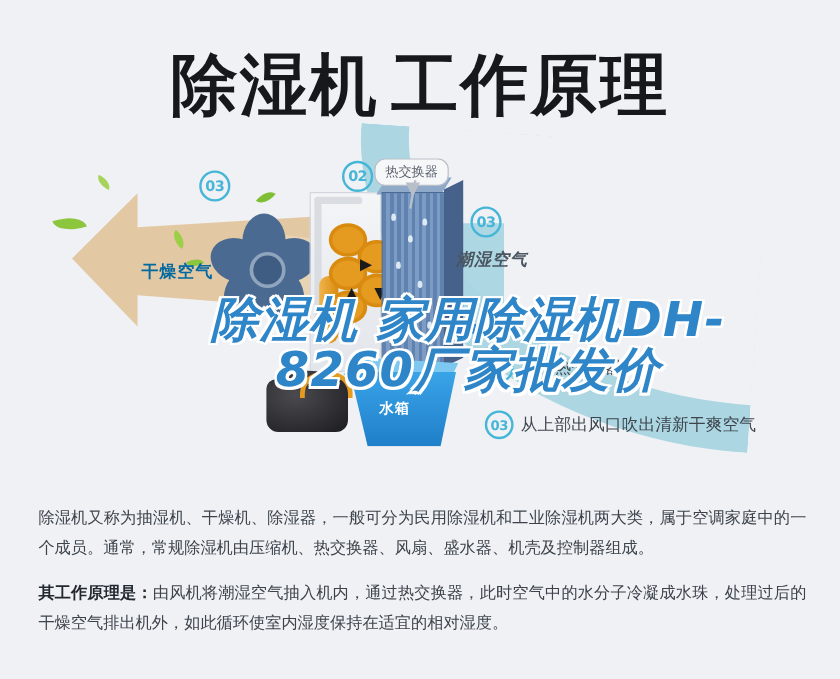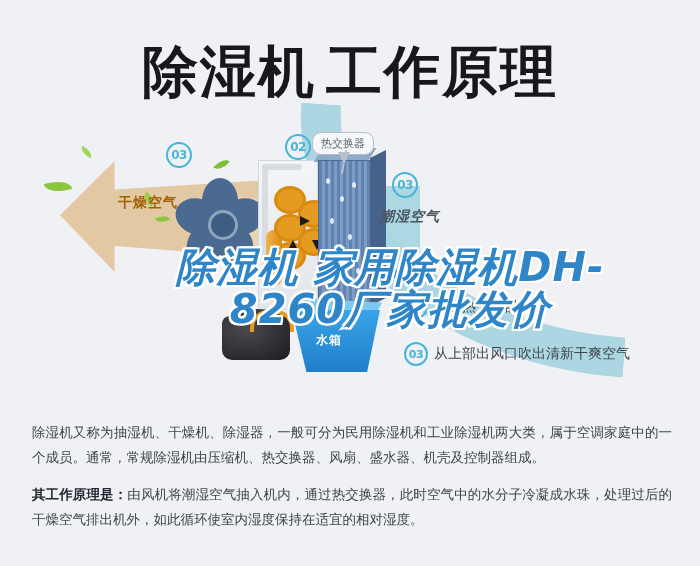--- a/index.html
+++ b/index.html
@@ -46,22 +46,22 @@
     background:#e3c8a4;
     clip-path:polygon(0% 52%, 26% 6%, 26% 30%, 100% 22%, 100% 88%, 26% 78%, 26% 100%);
   }
   .tan-arrow2{
     position:absolute;left:205px;top:72px;width:120px;height:66px;
     background:#e8d3b3;
     clip-path:polygon(0% 0%,100% 22%,100% 100%,0% 78%);
   }
 
   .label-dry{
-    position:absolute;left:118px;top:74px;
-    font-size:14px;color:#a16207;font-weight:bold;letter-spacing:1px;
+    position:absolute;left:118px;top:98px;
+    font-size:14px;color:#0369a1;font-weight:bold;letter-spacing:1px;
   }
   .label-humid{
     position:absolute;left:380px;top:88px;
     font-size:14px;color:#4a5560;font-weight:bold;letter-spacing:1px;font-style:italic;
   }
 
   
   .leaf{position:absolute;background:#8cc63e;}
   .leaf.l1{left:45px;top:60px;width:26px;height:13px;border-radius:0 100% 0 100%;transform:rotate(-18deg);}
   .leaf.l2{left:80px;top:28px;width:13px;height:8px;border-radius:0 100% 0 100%;transform:rotate(25deg);background:#a6d45a;}

